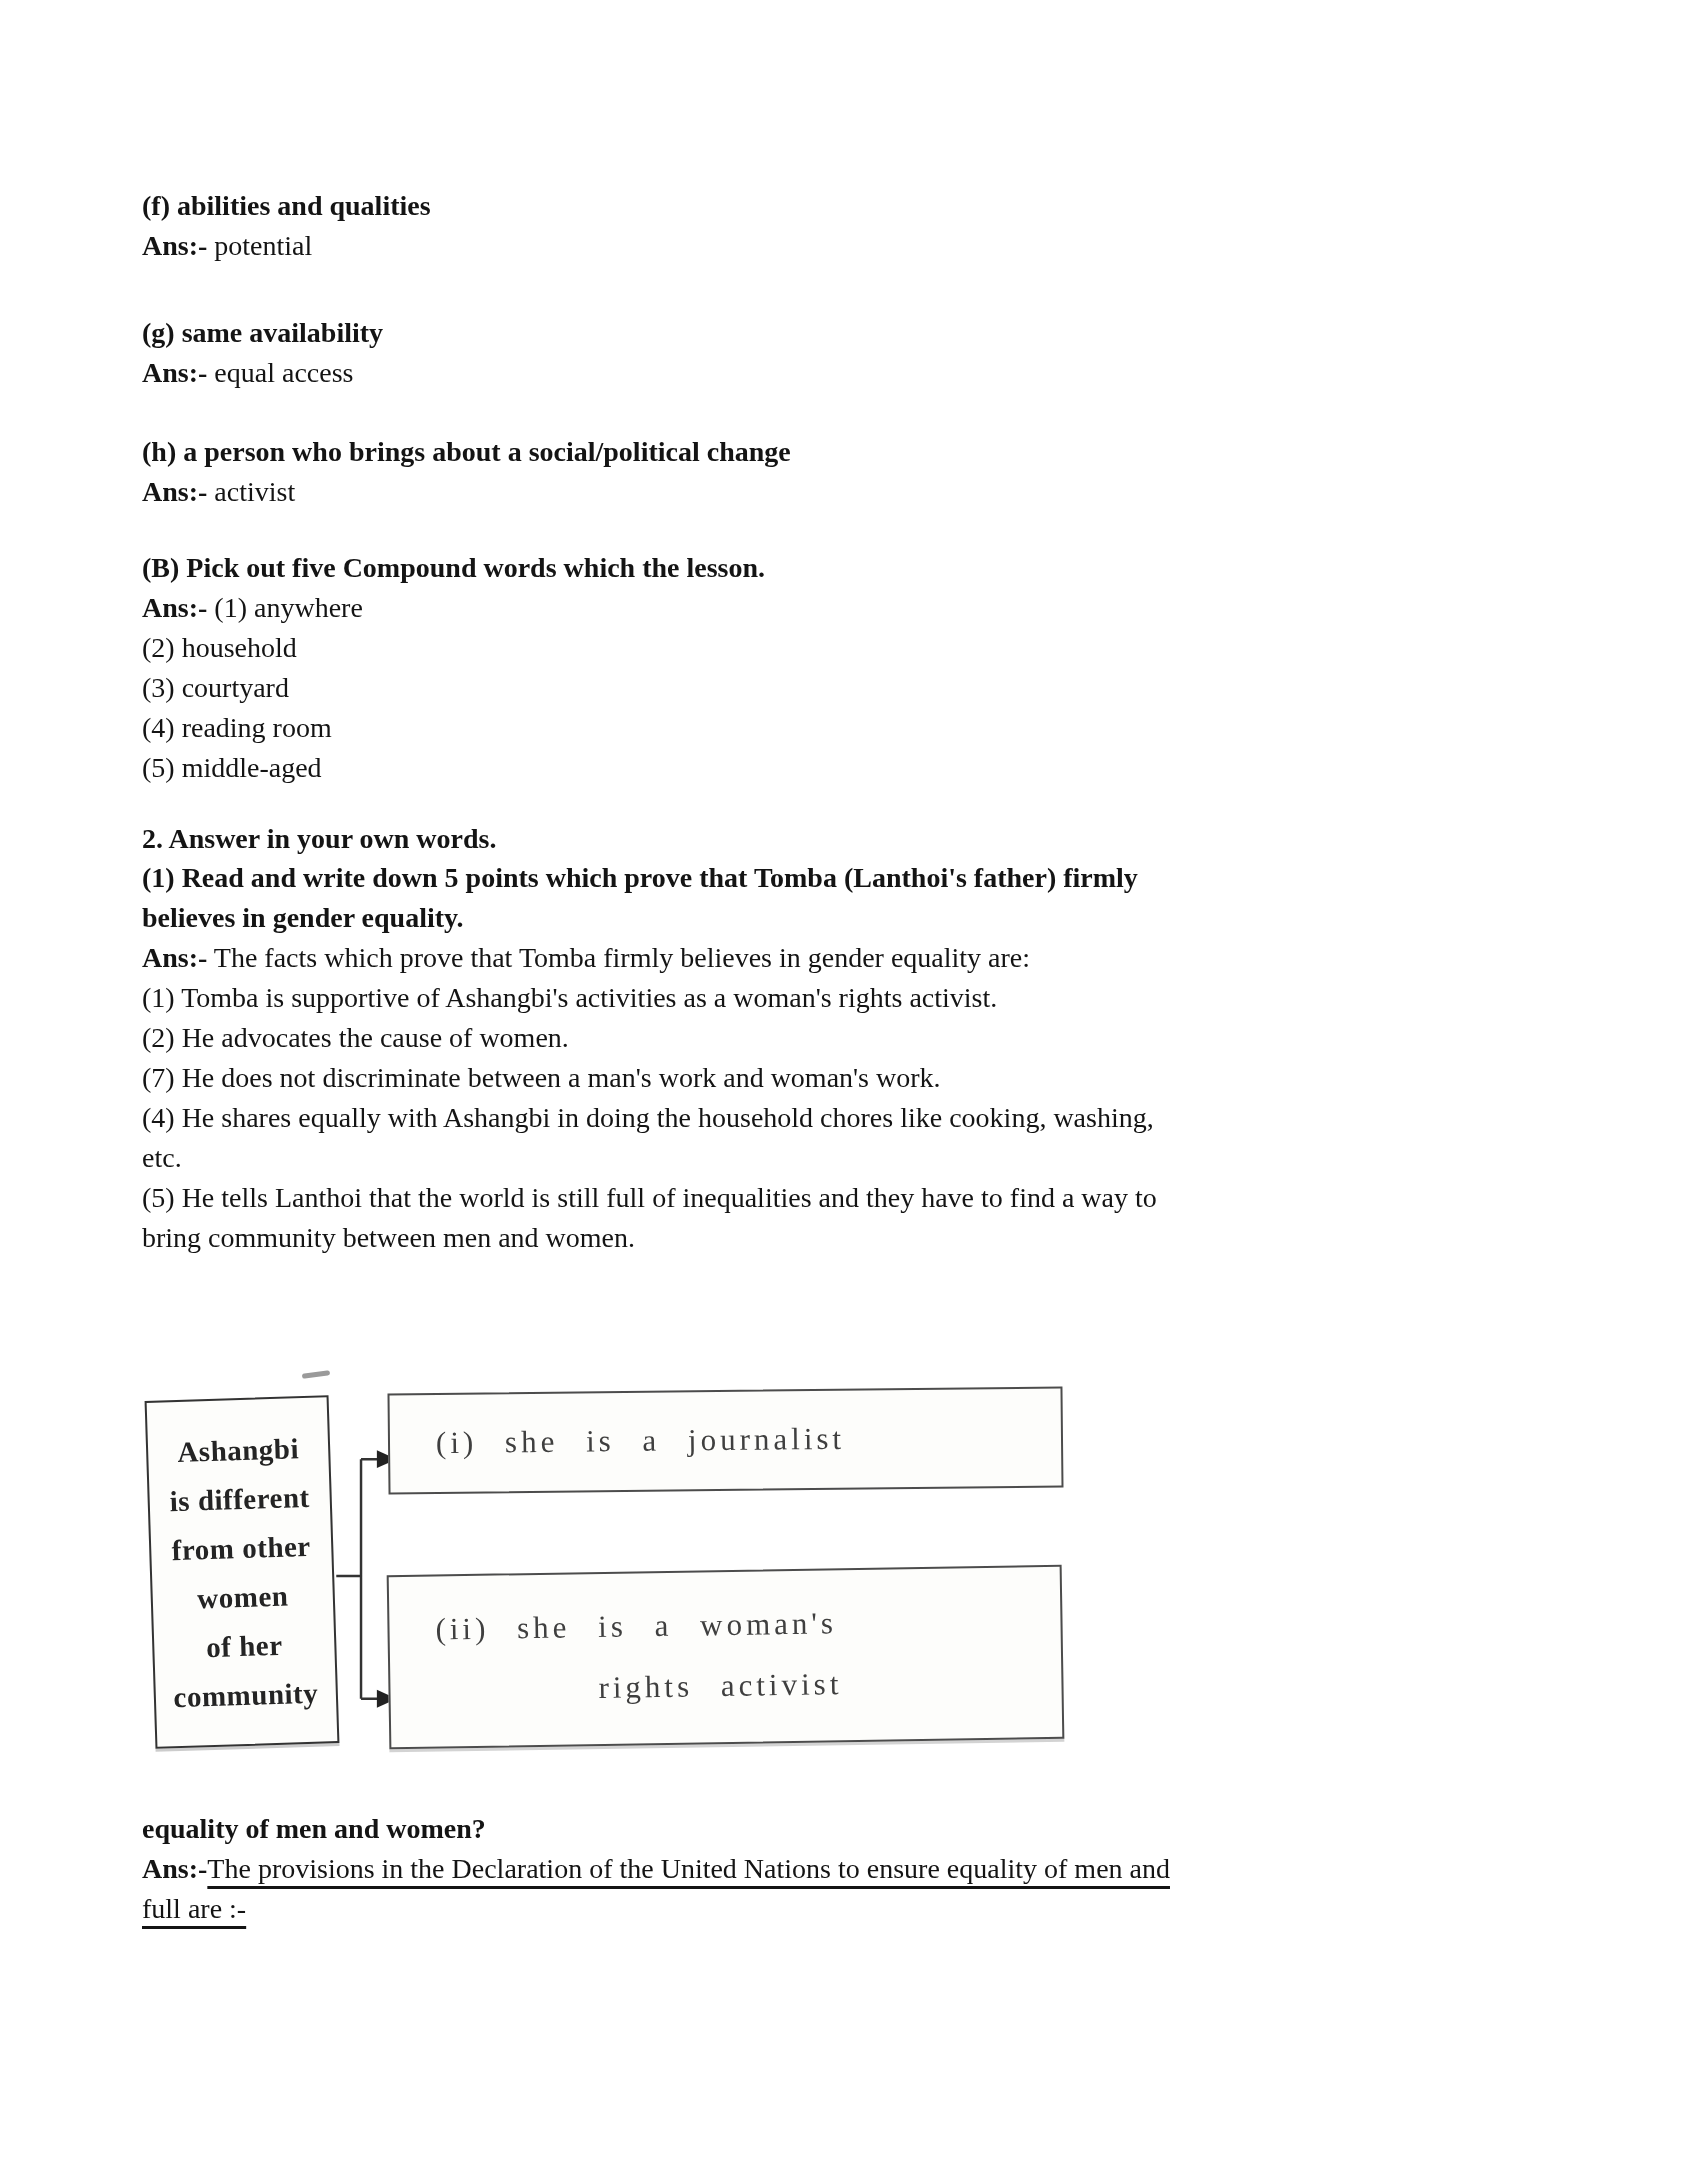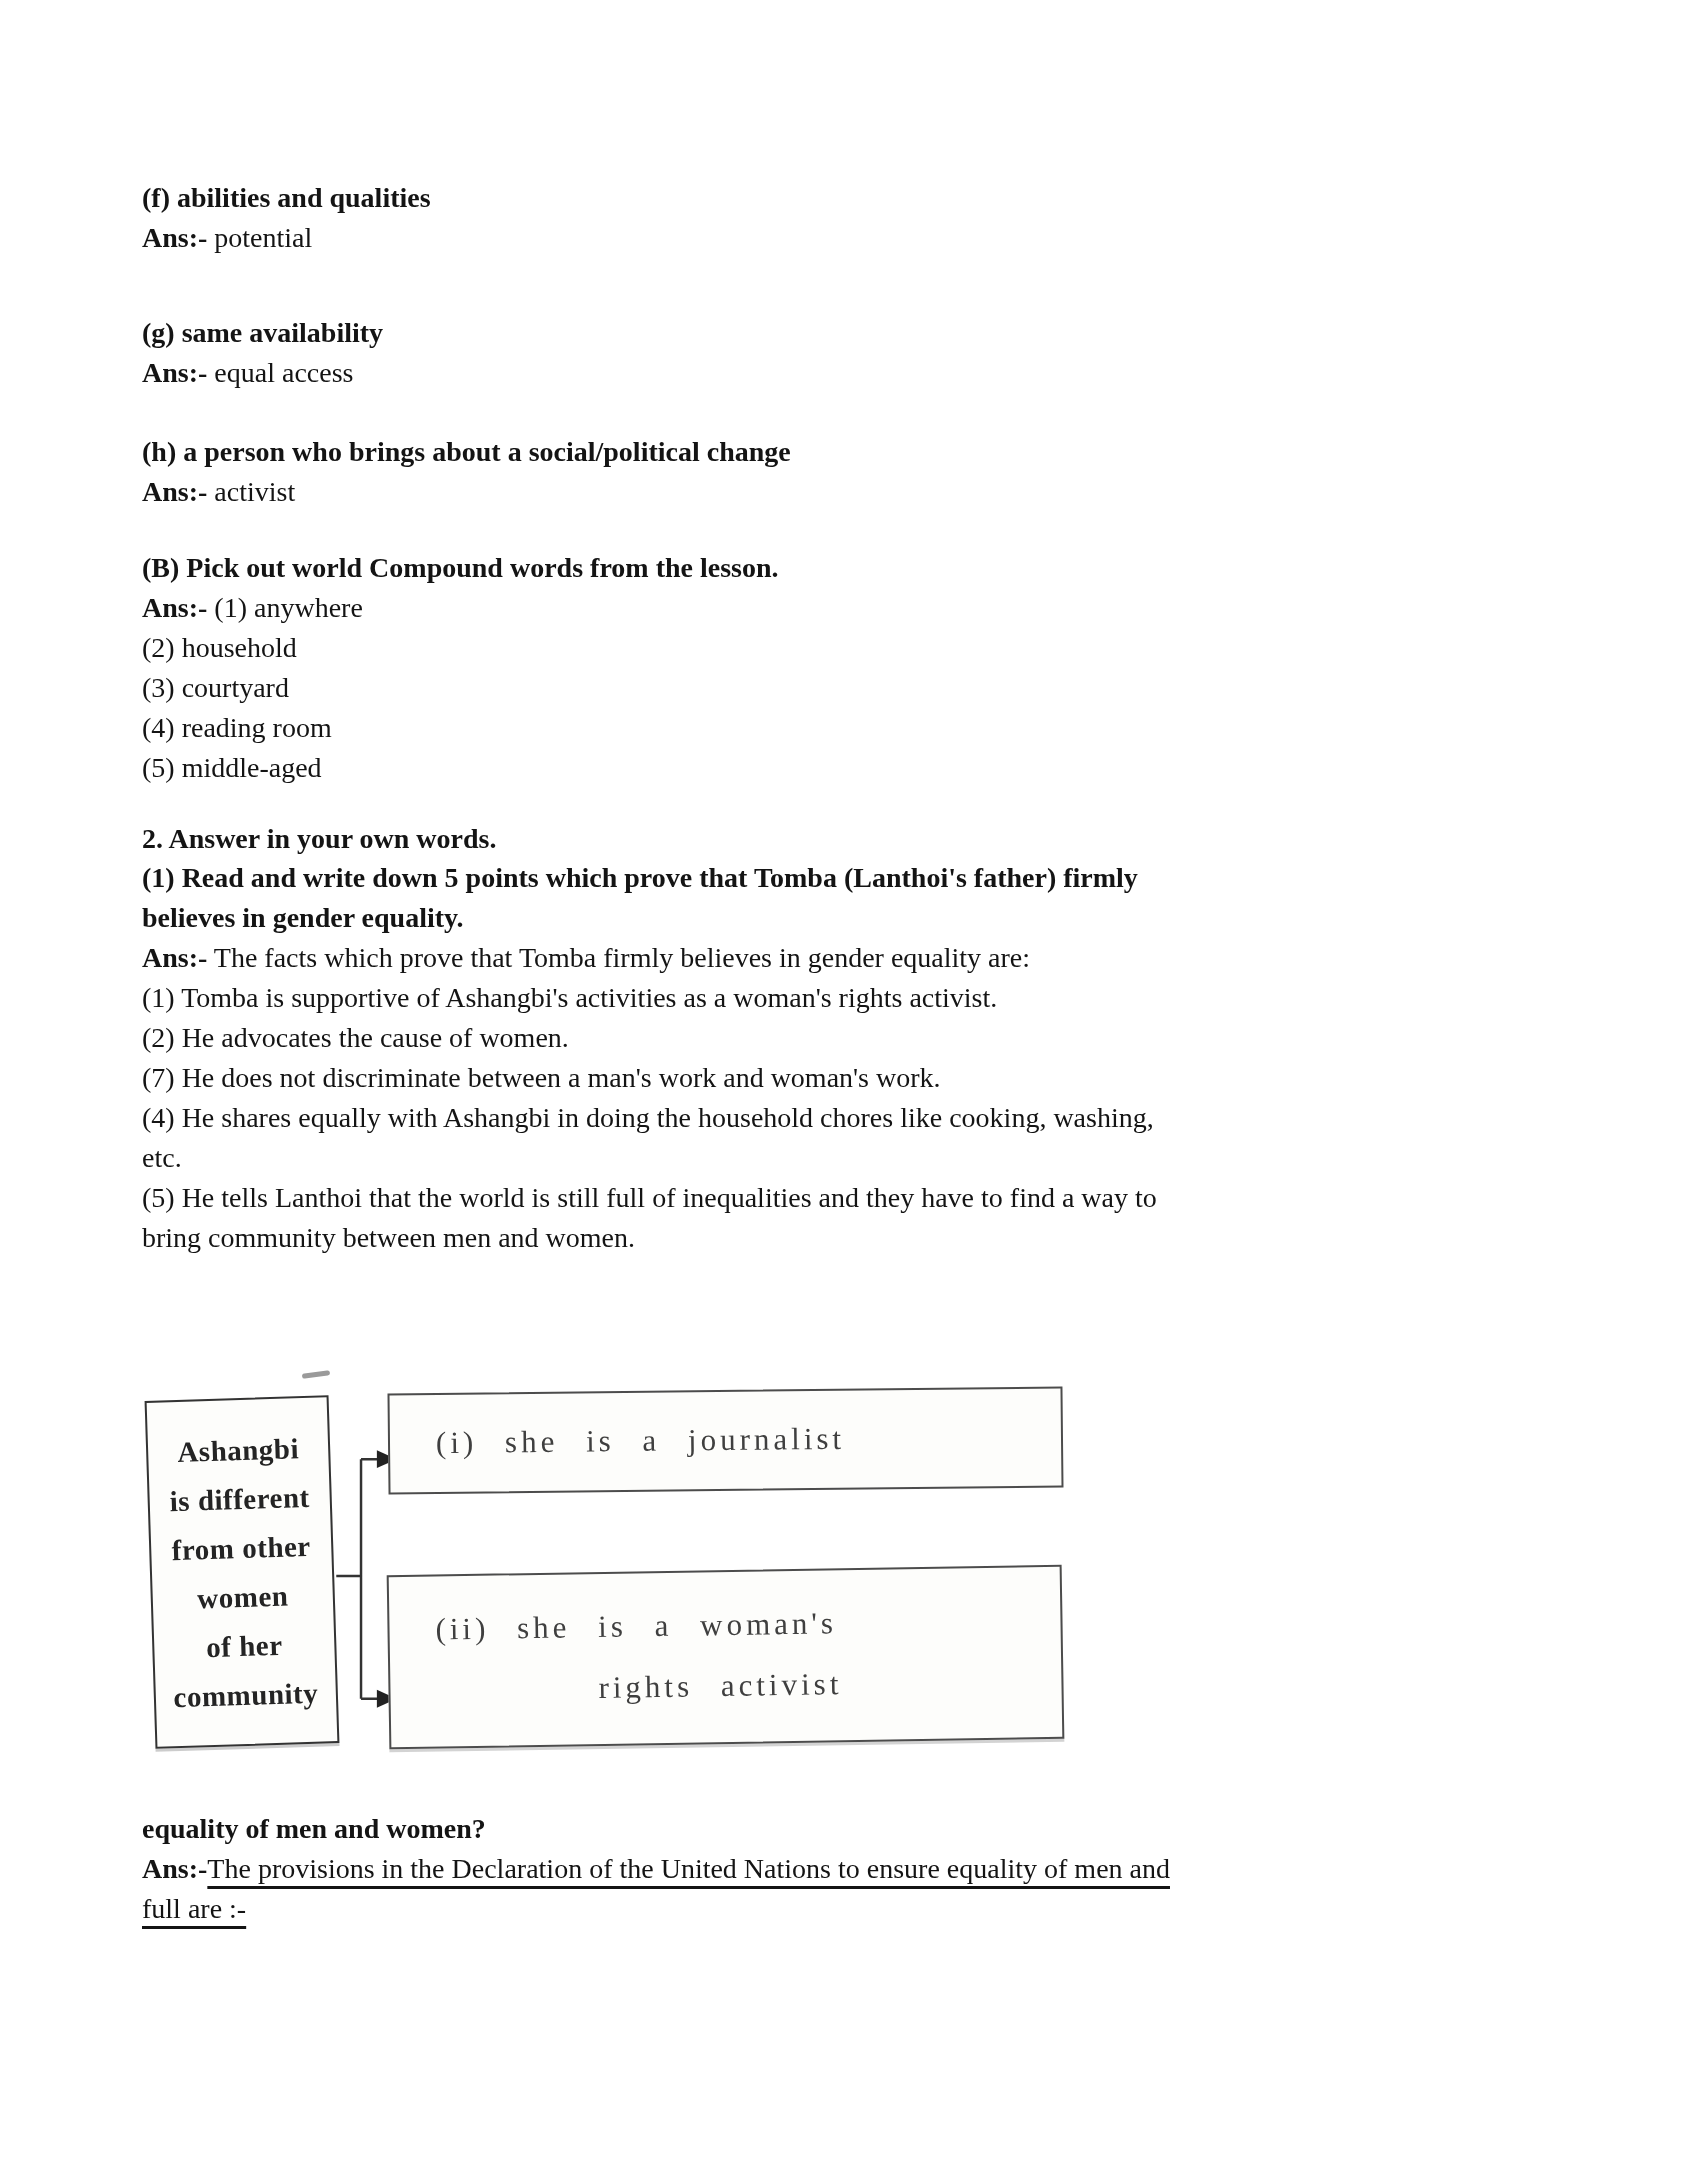--- a/index.html
+++ b/index.html
@@ -84,37 +84,37 @@
     border-radius:3px;
     transform:rotate(-8deg);
   }
   .connector{position:absolute;left:0;top:0;}
 </style>
 </head>
 <body>
 
 <div class="page">
 
-  <div class="sec" style="top:178px">
+  <div class="sec" style="top:186px">
     <div class="b">(f) abilities and qualities</div>
     <div><span class="b">Ans:-</span><span> potential</span></div>
   </div>
 
   <div class="sec" style="top:313px">
     <div class="b">(g) same availability</div>
     <div><span class="b">Ans:-</span><span> equal access</span></div>
   </div>
 
   <div class="sec" style="top:432px">
     <div class="b">(h) a person who brings about a social/political change</div>
     <div><span class="b">Ans:-</span><span> activist</span></div>
   </div>
 
   <div class="sec" style="top:548px">
-    <div class="b">(B) Pick out world Compound words from the lesson.</div>
+    <div class="b">(B) Pick out five Compound words which the lesson.</div>
     <div><span class="b">Ans:-</span><span> (1) anywhere</span></div>
     <div>(2) household</div>
     <div>(3) courtyard</div>
     <div>(4) reading room</div>
     <div>(5) middle-aged</div>
   </div>
 
   <div class="sec b" style="top:819px">2. Answer in your own words.</div>
 
   <div class="sec" style="top:858px">

